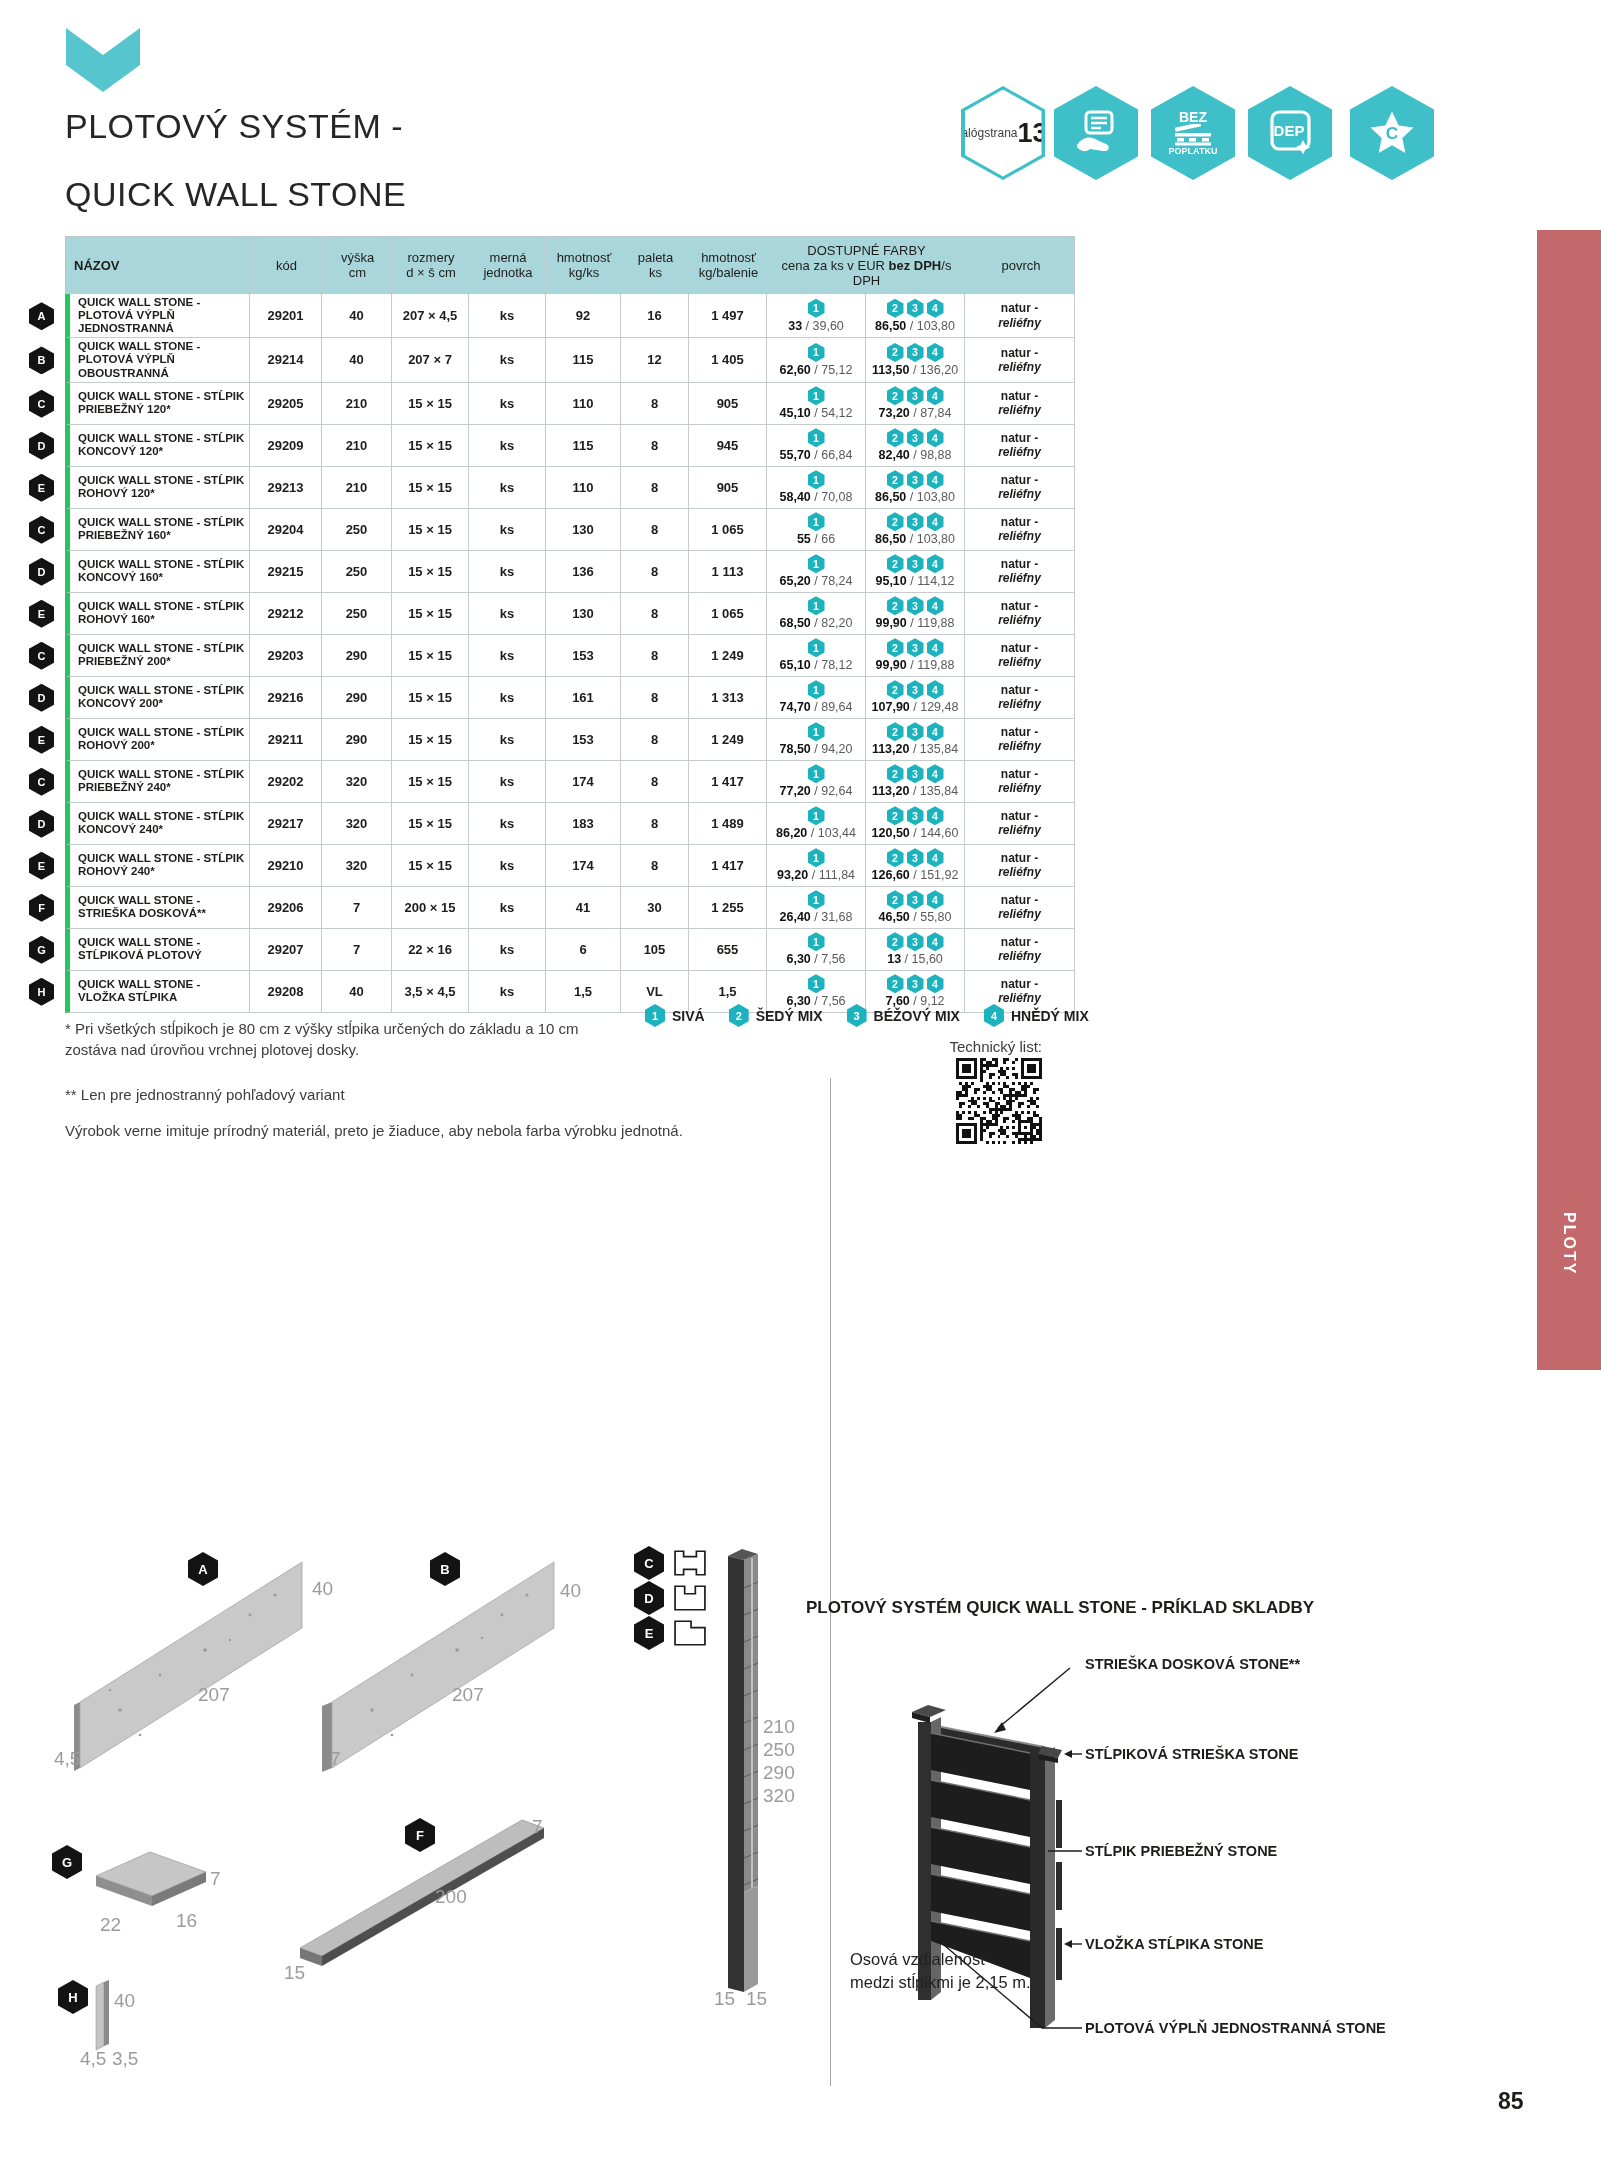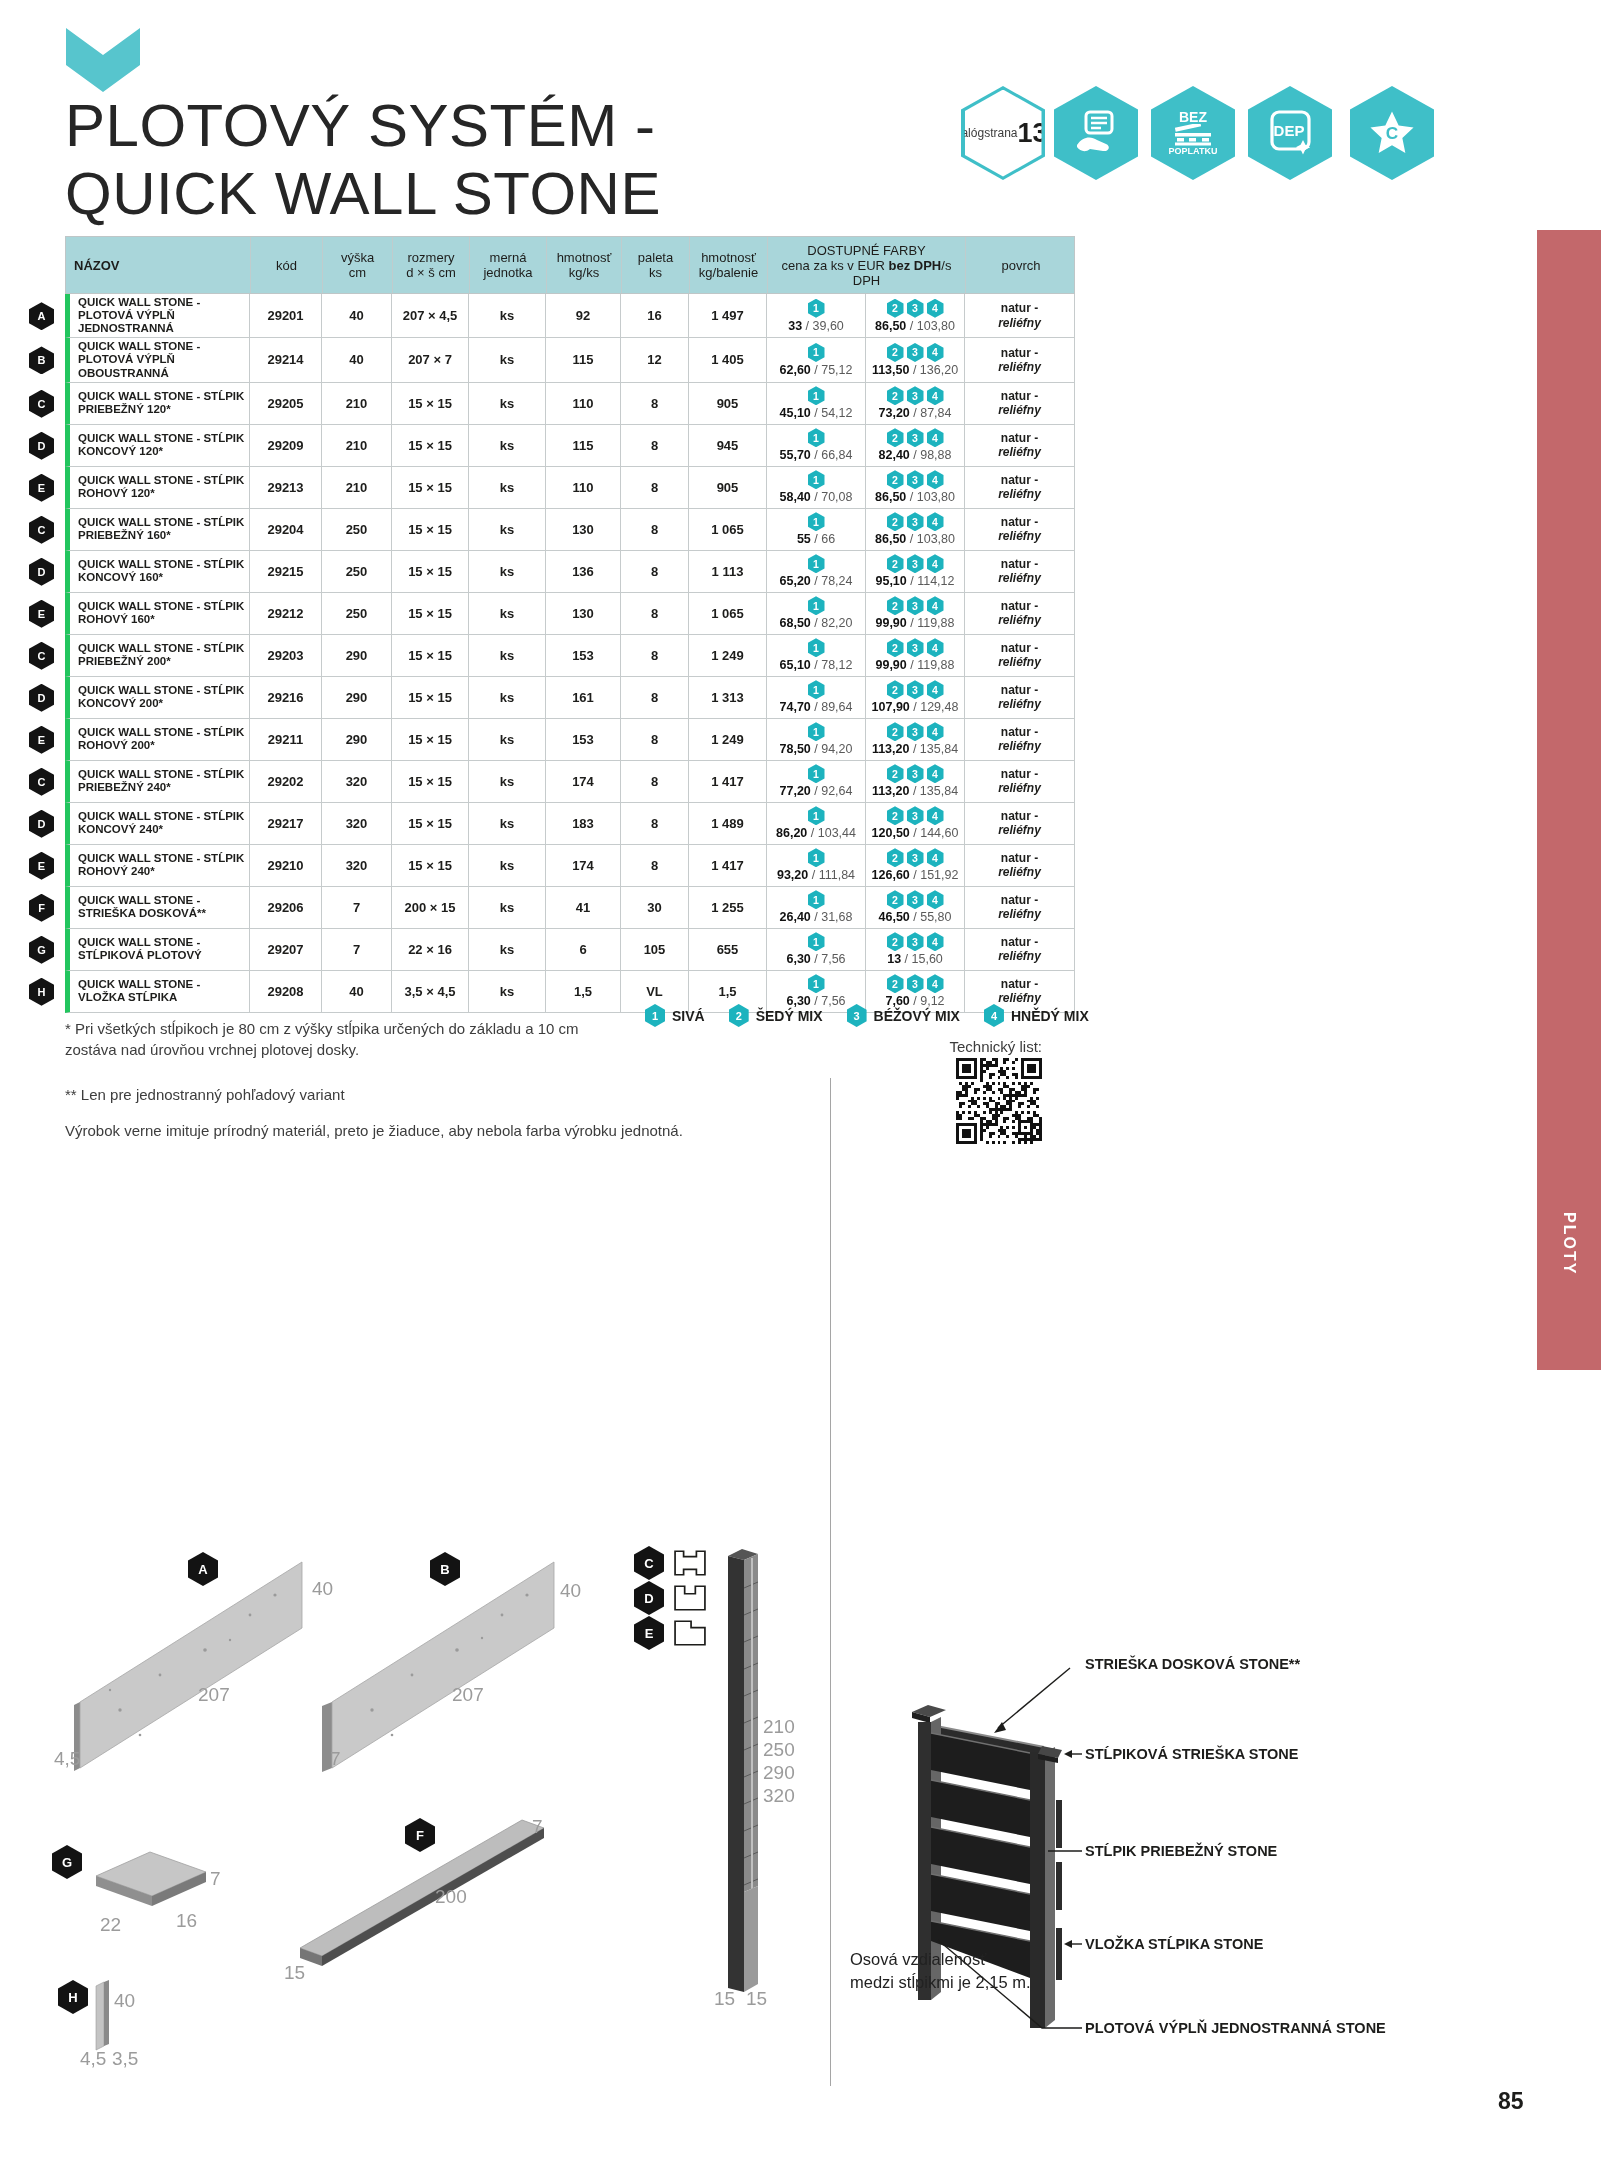--- a/index.html
+++ b/index.html
@@ -3,21 +3,21 @@
 <meta charset="utf-8">
 <style>
   html,body{margin:0;padding:0;}
   body{width:1601px;height:2160px;position:relative;background:#fff;
        font-family:"Liberation Sans", sans-serif;color:#1d1d1b;overflow:hidden;}
   .abs{position:absolute;}
 
   
   .chevron{left:66px;top:28px;width:74px;height:64px;background:#57c5cd;
     clip-path:polygon(0 0,50% 42%,100% 0,100% 58%,50% 100%,0 58%);}
-  .title{left:65px;top:92px;font-size:60px;line-height:68px;font-weight:400;
+  .title{left:65px;top:92px;font-size:34px;line-height:68px;font-weight:400;
     color:#262626;letter-spacing:.5px;}
 
   .hex{clip-path:polygon(50% 0,100% 25%,100% 75%,50% 100%,0 75%,0 25%);}
   .badge{width:84px;height:94px;top:86px;background:#3fbfc8;display:flex;
     align-items:center;justify-content:center;flex-direction:column;color:#fff;}
   .badge.outline{background:#3fbfc8;}
   .badge .inner{width:77px;height:87px;background:#fff;display:flex;flex-direction:row;
     align-items:center;justify-content:center;color:#1d1d1b;}
   .badge .inner .s{font-size:12px;line-height:13px;color:#3c3c3c;}
   .badge .inner .n{font-size:27px;font-weight:bold;line-height:28px;}
@@ -1125,20 +1125,21 @@
     <line x1="1082" y1="1851" x2="1048" y2="1851"></line>
     <line x1="1082" y1="1944" x2="1066" y2="1944"></line>
     <polyline points="938,1940 1042,2028 1082,2028"></polyline>
   </g>
   <polygon points="994,1733 1002,1722 1006,1730" fill="#1d1d1b"></polygon>
   <polygon points="1064,1754 1072,1750 1072,1758" fill="#1d1d1b"></polygon>
   <polygon points="1064,1944 1072,1940 1072,1948" fill="#1d1d1b"></polygon>
 </svg>
 
 <div class="abs extitle">
+  <div>PLOTOVÝ SYSTÉM QUICK WALL STONE - PRÍKLAD SKLADBY</div>
 </div>
 <div class="exlabel" style="top:1656px">STRIEŠKA DOSKOVÁ STONE**</div>
 <div class="exlabel" style="top:1746px">STĹPIKOVÁ STRIEŠKA STONE</div>
 <div class="exlabel" style="top:1843px">STĹPIK PRIEBEŽNÝ STONE</div>
 <div class="exlabel" style="top:1936px">VLOŽKA STĹPIKA STONE</div>
 <div class="exlabel" style="top:2020px">PLOTOVÁ VÝPLŇ JEDNOSTRANNÁ STONE</div>
 <div class="abs exnote">
   <div>Osová vzdialenosť</div>
   <div>medzi stĺpikmi je 2,15 m.</div>
 </div>

